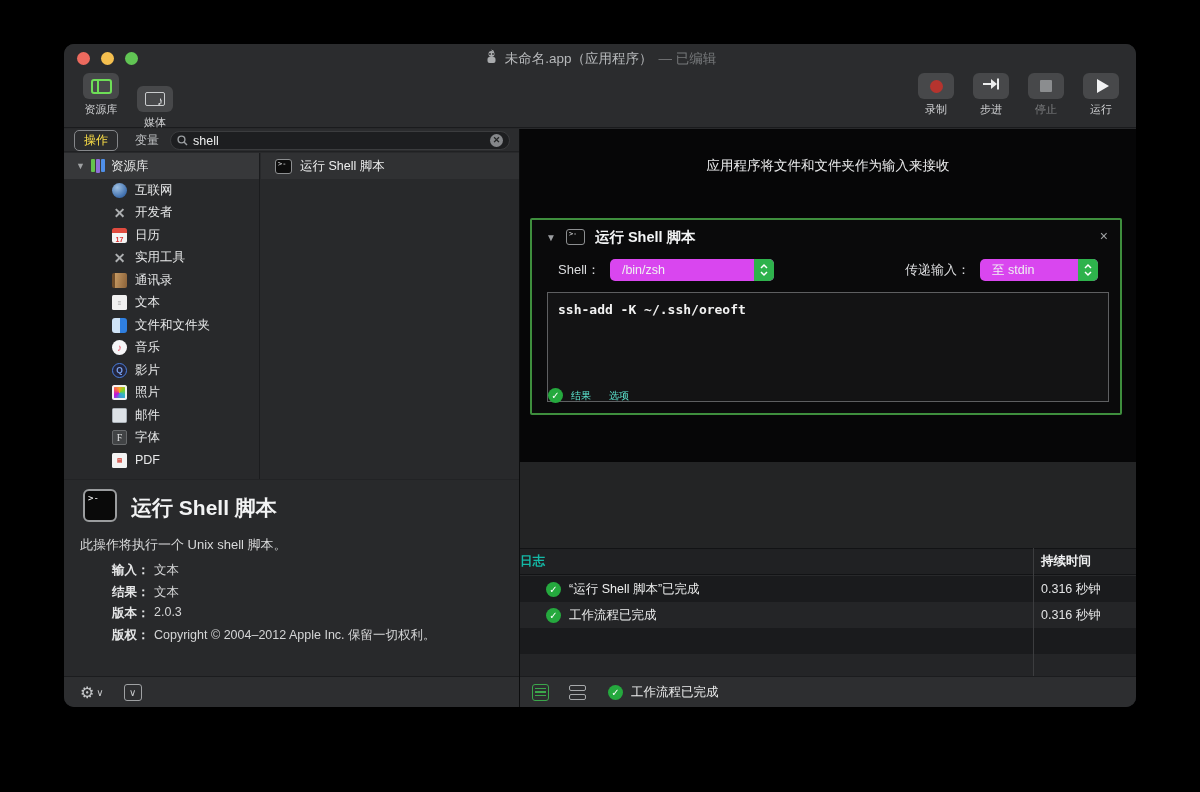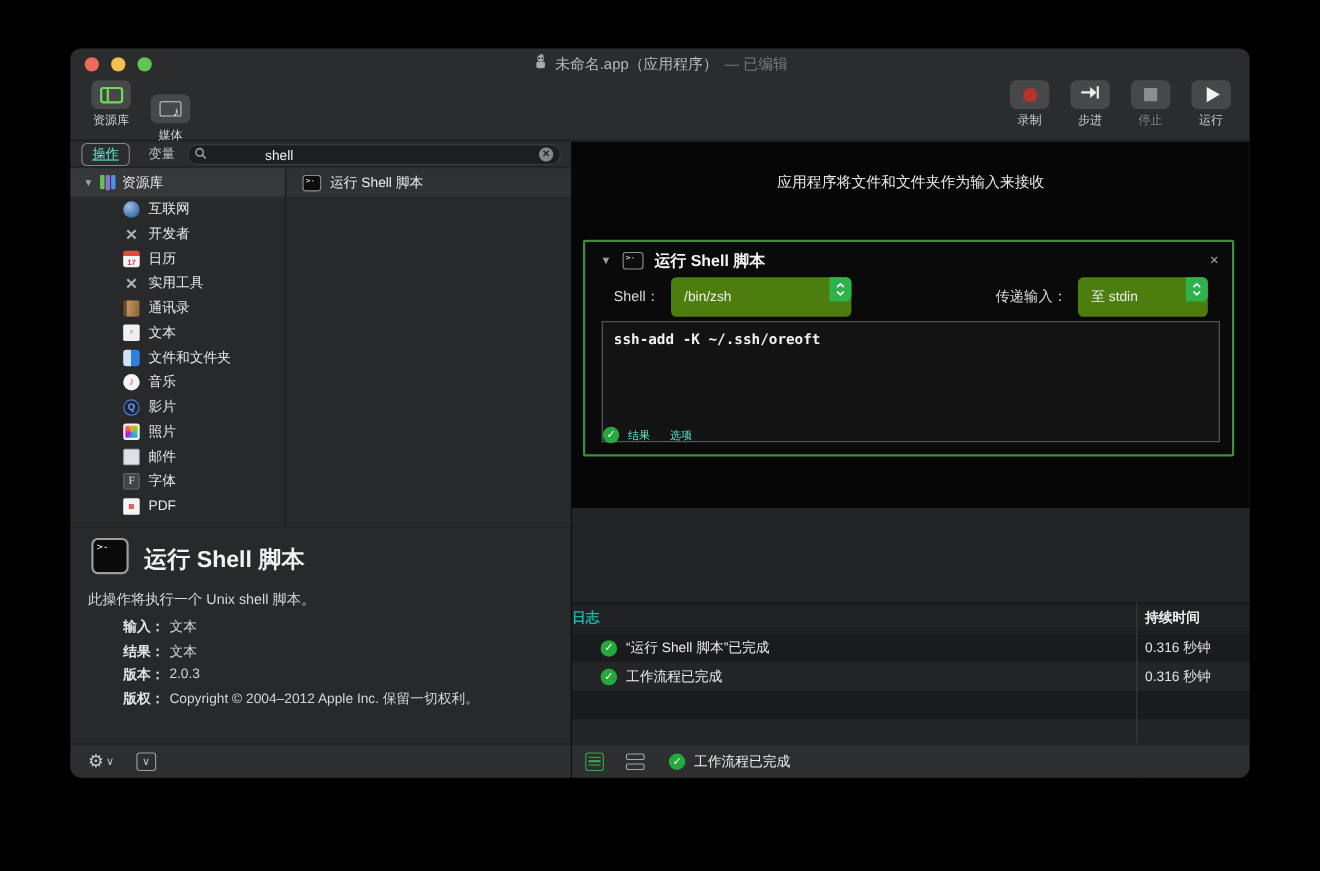--- a/index.html
+++ b/index.html
@@ -27,22 +27,22 @@
   .ic-media { width:20px; height:14px; border:1.5px solid #c9cbcd; border-radius:2px; position:relative; color:#e4e5e7; }
   .ic-media::after { content:"♪"; position:absolute; right:1px; bottom:-3px; font-size:12px; }
   .ic-record { width:13px; height:13px; border-radius:50%; background:#b5342e; }
   .ic-stop { width:12px; height:12px; background:#8b8d8f; border-radius:1px; }
   .ic-run { width:0; height:0; border-left:12px solid #f1f2f3; border-top:7px solid transparent; border-bottom:7px solid transparent; margin-left:3px; }
 
   
   .left-pane { position:absolute; left:0; top:85px; width:455px; height:547px; background:#28292b; }
   .filter-bar { position:absolute; left:0; top:0; width:455px; height:23px; background:#2b2c2e; border-bottom:1px solid #202123; display:flex; align-items:center; }
   .seg-tab { font-size:12px; color:#bfc1c3; padding:1px 9px; margin-left:8px; border-radius:5px; }
-  .seg-tab.sel { border:1.5px solid #85878a; color:#5eead4; margin-left:10px;text-decoration:underline; }
-  .search-field { position:absolute; left:106px; top:2px; width:340px; height:19px; background:#1d1e20; border:1px solid #3b3c3e; border-radius:10px; display:flex; align-items:center; padding:0 6px;gap:48px; }
+  .seg-tab.sel { border:1.5px solid #85878a; color:#fde047; margin-left:10px; }
+  .search-field { position:absolute; left:106px; top:2px; width:340px; height:19px; background:#1d1e20; border:1px solid #3b3c3e; border-radius:10px; display:flex; align-items:center; padding:0 6px; }
   .search-field input { flex:1; background:transparent; border:none; outline:none; color:#eceded; font-size:12.5px; margin-left:5px; }
   .clear-btn { width:13px; height:13px; border-radius:50%; background:#85878a; color:#232425; font-size:9px; line-height:13px; text-align:center; font-weight:bold; }
 
   .columns { position:absolute; left:0; top:24px; width:455px; height:326px; background:#28292b; }
   .col-cats { position:absolute; left:0; top:0; width:196px; height:326px; border-right:1px solid #1b1c1e; }
   .col-acts { position:absolute; left:197px; top:0; width:258px; height:326px; }
   .lib-header { height:26px; background:#37383a; display:flex; align-items:center; padding-left:12px; gap:6px; }
   .lib-header .tri { color:#9fa1a3; font-size:9px; }
   .lib-title { color:#eceded; font-size:12.5px; }
   .books { display:flex; gap:1px; }
@@ -104,21 +104,21 @@
   
   .action { position:absolute; left:10px; top:89px; width:592px; height:197px; background:#0a0a0b; border:2px solid #3e8e3d; border-radius:2px; }
   .action-header { position:absolute; left:0; top:0; width:100%; height:34px; display:flex; align-items:center; }
   .action-header .tri { color:#9b9da0; font-size:10px; margin-left:14px; }
   .term-md { width:19px; height:16px; margin-left:10px; }
   .action-title { color:#f4f5f6; font-size:14.5px; font-weight:bold; margin-left:10px; }
   .action-close { position:absolute; right:12px; top:8px; color:#a2a4a6; font-size:14px; }
   .action-controls { position:absolute; left:0; top:38px; width:100%; height:24px; display:flex; align-items:center; }
   .ctl-label { color:#dcdddf; font-size:13px; }
   .lbl-shell { margin-left:26px; }
-  .dropdown { height:36px; background:#4d7c0f; border-radius:5px; display:flex; align-items:center; position:relative; margin-left:10px; }
+  .dropdown { height:22px; background:#d946ef; border-radius:5px; display:flex; align-items:center; position:relative; margin-left:10px; }
   .dd-shell { width:164px; }
   .dd-pass { width:118px; }
   .dd-value { color:#f0f1f2; font-size:12.5px; margin-left:12px; }
   .dd-cap { position:absolute; right:0; top:0; width:20px; height:22px; background:#2eb24c; border-radius:0 5px 5px 0; display:flex; flex-direction:column; align-items:center; justify-content:center; }
   .dd-cap svg { display:block; }
   .lbl-pass { margin-left:auto; }
   .dd-pass { margin-right:22px; }
   .code-box { position:absolute; left:15px; top:72px; width:562px; height:110px; background:#131314; border:1px solid #5e5f61; padding:7px 10px; }
   .code-text { color:#f2f2f2; font-family:"DejaVu Sans Mono",monospace; font-size:13px; font-weight:bold; white-space:pre; }
   .action-footer { position:absolute; left:16px; top:168px; display:flex; align-items:center; gap:18px; }

